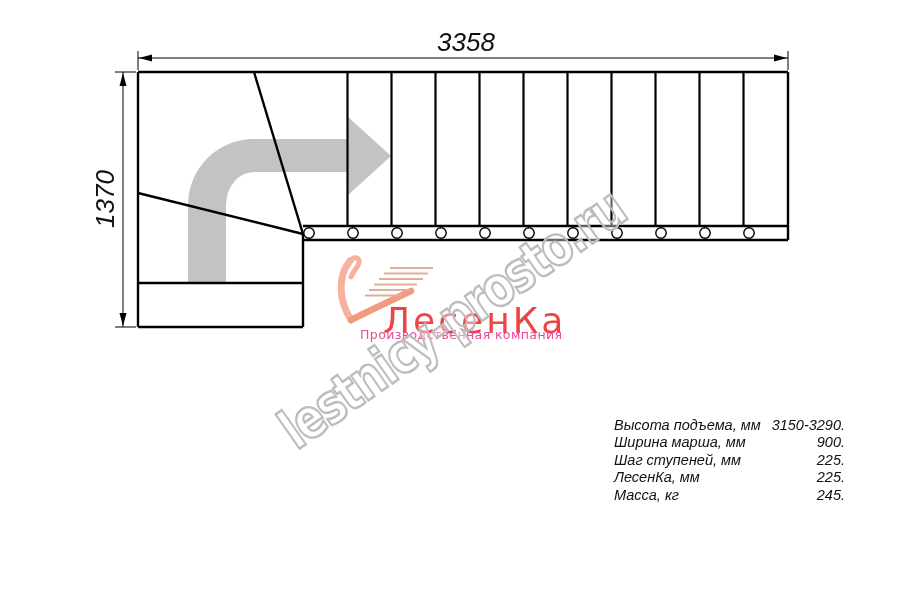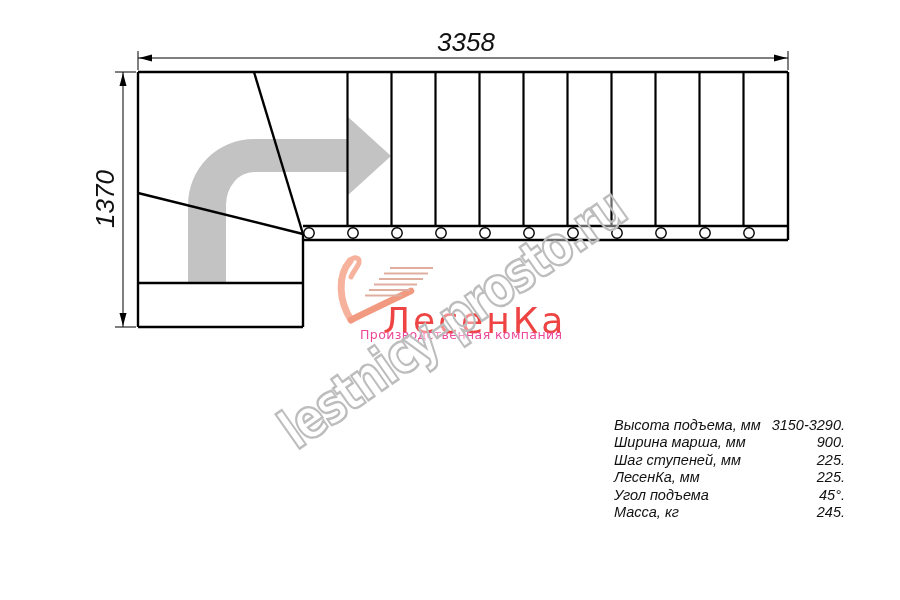--- a/index.html
+++ b/index.html
@@ -141,22 +141,18 @@
     </div>
     <div class="spec-row">
       <span class="spec-label">Шаг ступеней, мм</span>
       <span class="spec-value">225.</span>
     </div>
     <div class="spec-row">
       <span class="spec-label">ЛесенКа, мм</span>
       <span class="spec-value">225.</span>
     </div>
     <div class="spec-row">
-      <span class="spec-label">Угол подъема</span>
-      <span class="spec-value">45°.</span>
-    </div>
-    <div class="spec-row">
       <span class="spec-label">Масса, кг</span>
       <span class="spec-value">245.</span>
     </div>
   </div>
 
 </div>
 
 </body></html>

